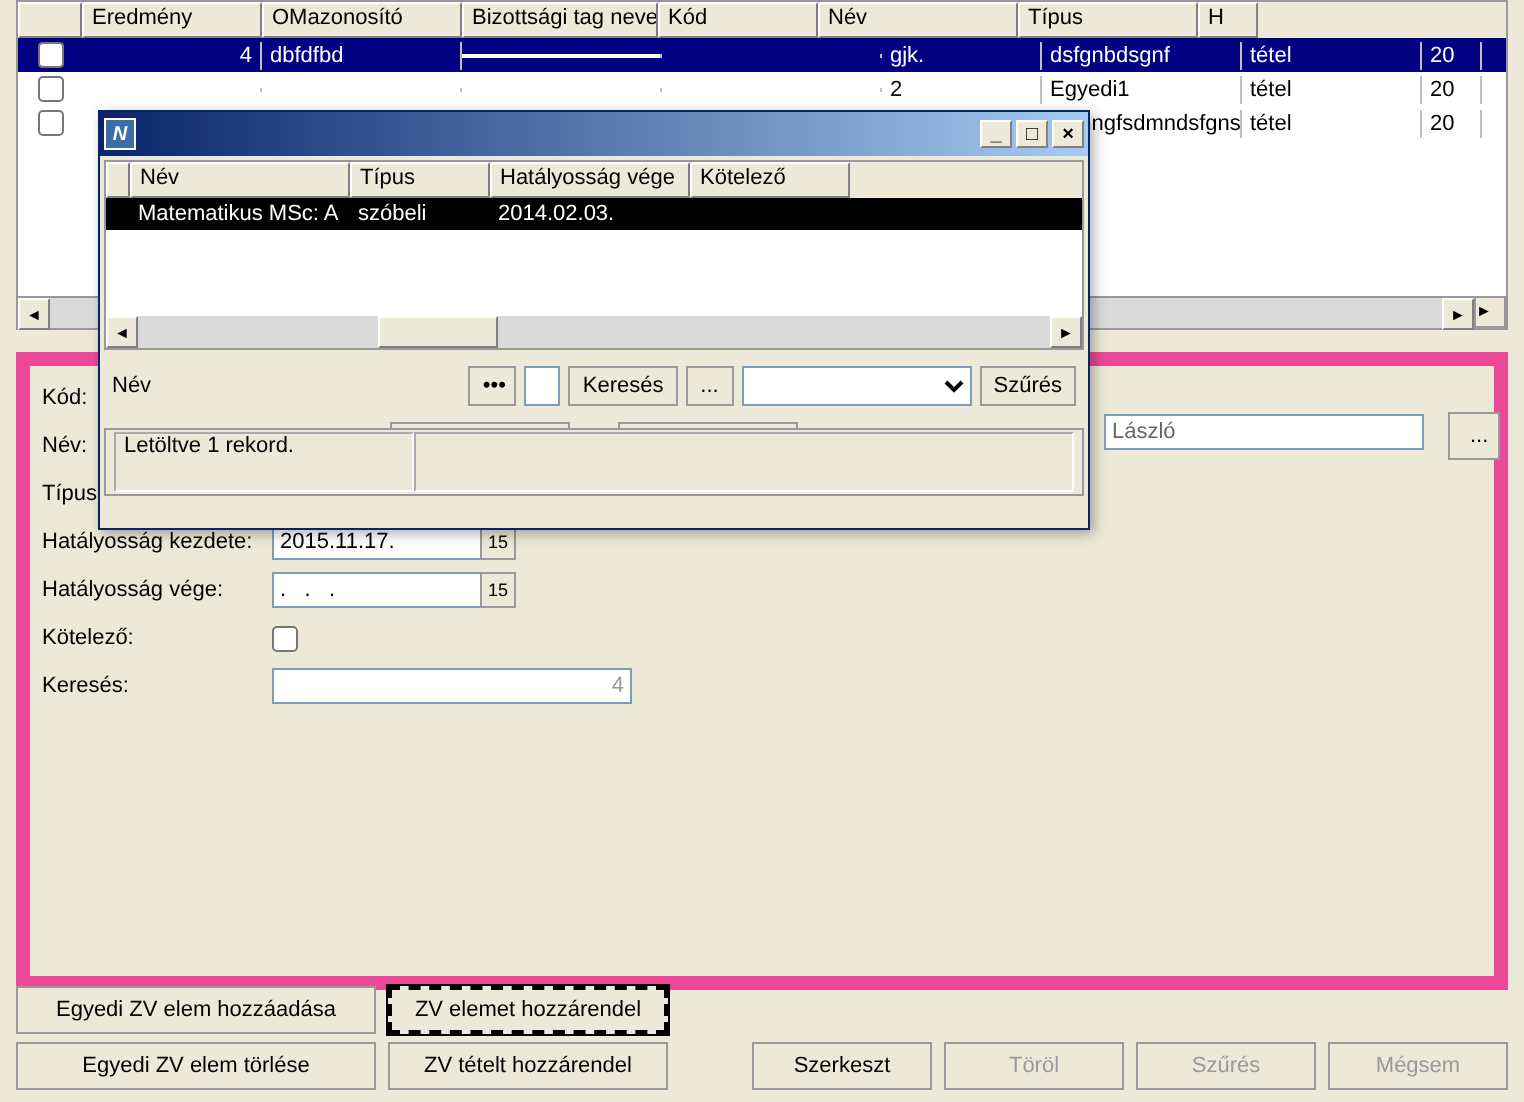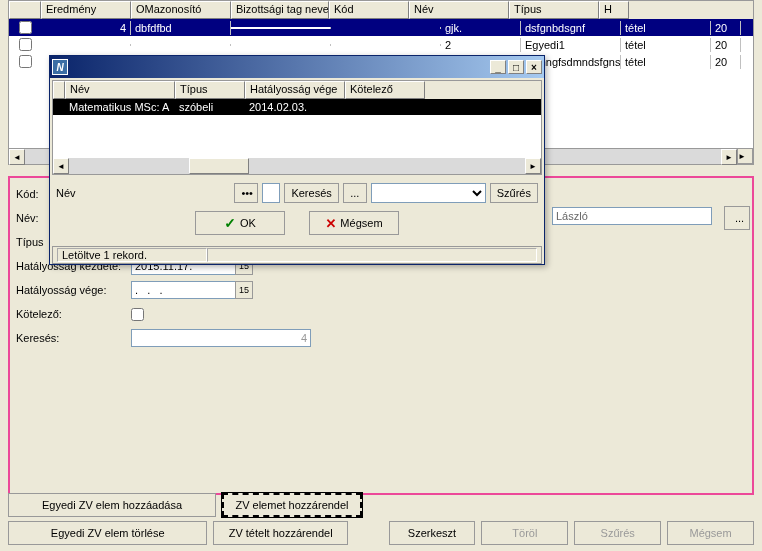--- a/index.html
+++ b/index.html
@@ -15,37 +15,37 @@
 .grid-cell { padding: 1px 4px; overflow: hidden; white-space: nowrap; font-size: 11px; border-right: 1px solid #c0c0c0; }
 .grid-check { width: 32px; display: flex; justify-content: center; }
 .grid-check input { width: 13px; height: 13px; }
 
 .hscroll { position: absolute; bottom: 0; left: 0; right: 16px; height: 16px; background: #ece9d8; border-top: 1px solid #999; display: flex; }
 .hscroll-btn { width: 16px; height: 16px; background: #ece9d8; border: 1px solid #fff; border-right-color: #808080; border-bottom-color: #808080; display: flex; align-items: center; justify-content: center; }
 .hscroll-track { flex: 1; background: #dadada; }
 .hscroll-right { position: absolute; right: 0; bottom: 0; width: 16px; height: 16px; background: #ece9d8; border: 1px solid #999; }
 
 
-.form-area { position: absolute; top: 176px; left: 8px; right: 8px; bottom: 56px; border: 2px solid #ec4899; background: #ece9d8; padding: 6px; }
+.form-area { position: absolute; top: 176px; left: 8px; right: 8px; bottom: 56px; border: 7px solid #ec4899; background: #ece9d8; padding: 6px; }
 .form-row { display: flex; align-items: center; margin-bottom: 4px; height: 20px; }
 .form-label { width: 115px; font-size: 11px; }
 .form-input { height: 18px; border: 1px solid #7f9db9; background: #fff; padding: 1px 3px; font-size: 11px; }
 .date-input { width: 105px; }
 .date-btn { width: 18px; height: 18px; background: #ece9d8; border: 1px solid #999; margin-left: -1px; font-size: 9px; }
 .num-input { width: 180px; text-align: right; color: #999; }
 .textarea { width: 590px; height: 95px; border: 1px solid #7f9db9; background: #fff; padding: 2px 4px; font-size: 11px; color: #999; resize: none; }
 .dots-btn { width: 26px; height: 20px; background: #ece9d8; border: 1px solid #999; margin-left: 4px; }
 
 
 .bottom-bar { position: absolute; bottom: 6px; left: 8px; right: 8px; }
 .btn { height: 24px; background: #ece9d8; border: 1px solid #999; font-size: 11px; padding: 0 10px; cursor: pointer; }
 .btn.focused { border: 2px dashed #000; outline: 1px solid #000; }
 .btn:disabled { color: #999; }
 .btn-row { display: flex; gap: 6px; align-items: center; }
-.btn-left { width: 208px; }
+.btn-left { width: 180px; }
 .btn-mid { width: 140px; }
 
 
 .dialog { position: absolute; top: 55px; left: 49px; width: 496px; height: 210px; background: #ece9d8; border: 1px solid #0a246a; box-shadow: 2px 2px 6px rgba(0,0,0,0.3); z-index: 100; }
 .titlebar { height: 22px; background: linear-gradient(to right, #0a246a, #a6caf0); display: flex; align-items: center; padding: 0 2px; }
 .titlebar-icon { width: 16px; height: 16px; background: #3b6ea5; border: 1px solid #fff; margin-right: 4px; display: flex; align-items: center; justify-content: center; color: #fff; font-weight: bold; font-size: 10px; font-style: italic; }
 .titlebar-spacer { flex: 1; }
 .titlebar-btn { width: 16px; height: 14px; background: #ece9d8; border: 1px solid #fff; border-right-color: #808080; border-bottom-color: #808080; margin-left: 2px; font-size: 10px; font-family: Arial; display: flex; align-items: center; justify-content: center; font-weight: bold; cursor: pointer; }
 
 .dialog-grid { margin: 2px; border: 1px solid #999; background: #fff; height: 95px; position: relative; }
@@ -61,21 +61,21 @@
 .dialog-combo { width: 115px; height: 20px; border: 1px solid #7f9db9; background: #fff; }
 .small-btn { height: 20px; background: #ece9d8; border: 1px solid #999; font-size: 11px; padding: 0 6px; cursor: pointer; }
 .dots-small { width: 24px; }
 .input-small { height: 20px; border: 1px solid #7f9db9; background: #fff; }
 
 .dialog-actions { display: flex; justify-content: center; gap: 24px; margin-top: 2px; }
 .action-btn { width: 90px; height: 24px; background: #ece9d8; border: 1px solid #999; display: flex; align-items: center; justify-content: center; gap: 4px; font-size: 11px; cursor: pointer; }
 .check-icon { color: #008000; font-weight: bold; font-size: 14px; }
 .x-icon { color: #cc0000; font-weight: bold; font-size: 13px; }
 
-.status-bar { position: absolute; bottom: 0; left: 2px; right: 2px; height: 18px; border: 1px solid #999; background: #ece9d8; padding: 1px 4px; font-size: 11px; display: flex; }
+.status-bar { position: absolute; bottom: 16px; left: 2px; right: 2px; height: 34px; border: 1px solid #999; background: #ece9d8; padding: 1px 4px; font-size: 11px; display: flex; }
 .status-cell { border: 1px inset #fff; padding: 0 4px; }
 
 .triangle-left::before { content: "◄"; font-size: 8px; }
 .triangle-right::before { content: "►"; font-size: 8px; }
 
 .visible-field { position: absolute; top: 207px; left: 552px; width: 160px; height: 18px; border: 1px solid #7f9db9; background: #fff; padding: 1px 3px; font-size: 11px; z-index: 50; color: #666; }
 .visible-dots { position: absolute; top: 206px; left: 720px; z-index: 50; }
 </style>
 </head>
 <body>

